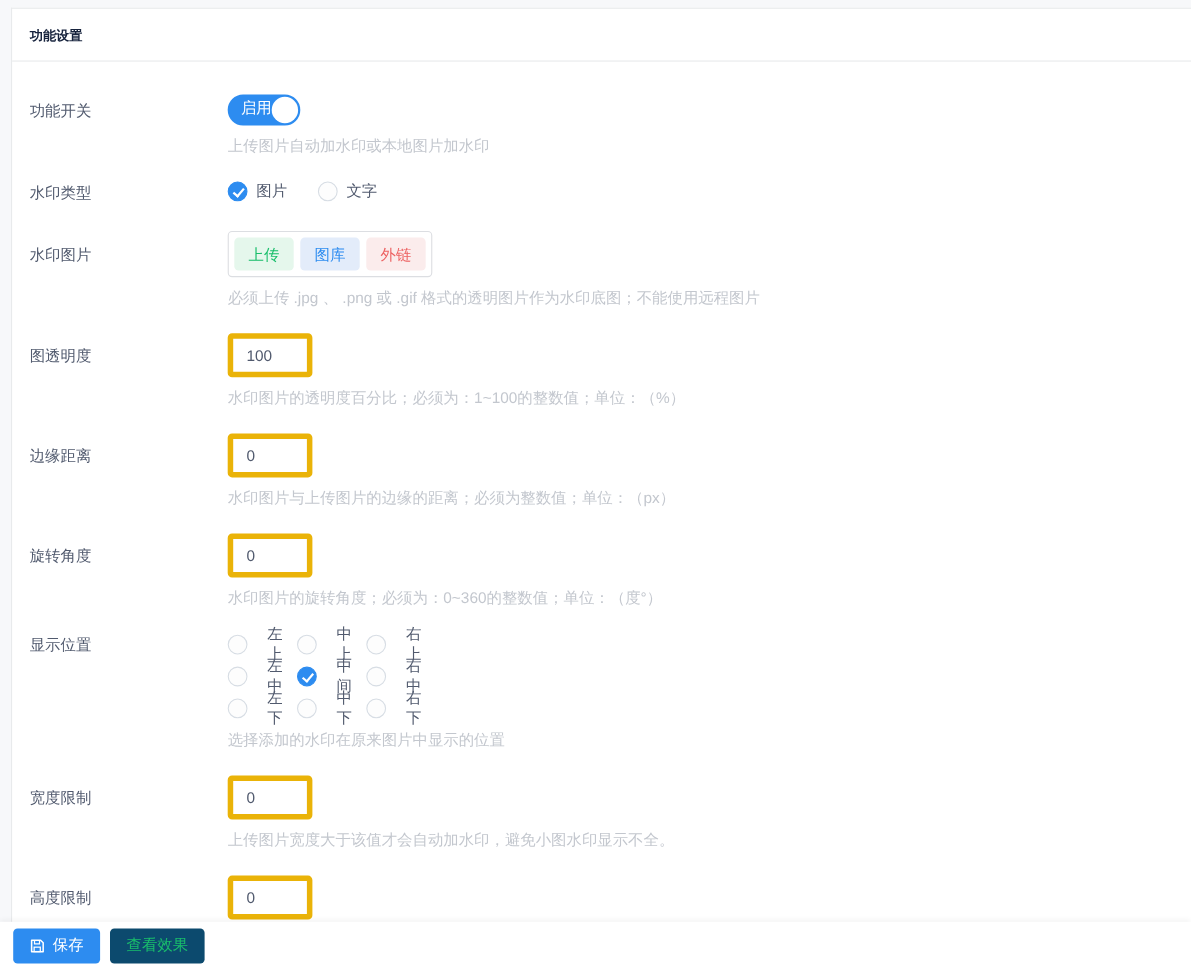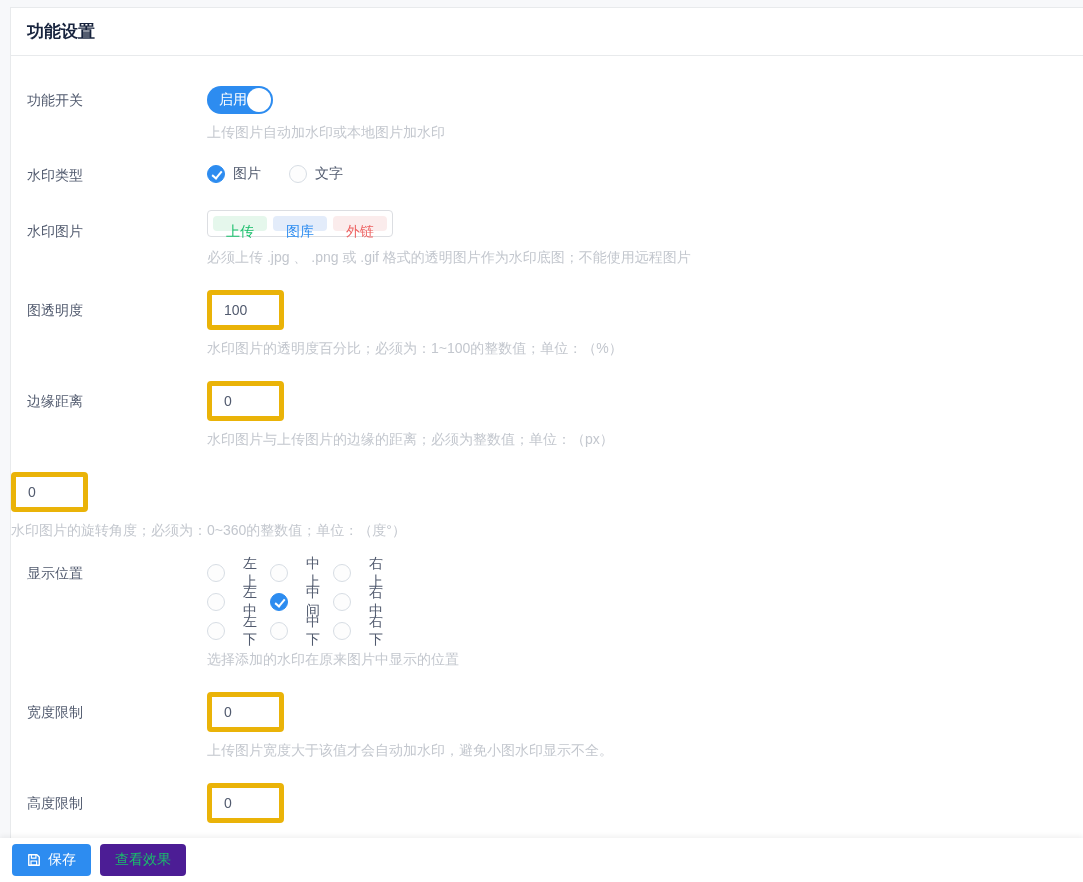--- a/index.html
+++ b/index.html
@@ -16,21 +16,21 @@
     left: 10px; top: 7px; right: 0; bottom: 0;
     background: #fff;
     border-top: 1px solid #e8eaec;
     border-left: 1px solid #e8eaec;
   }
   .card-header {
     height: 48px;
     line-height: 48px;
     padding-left: 16px;
     border-bottom: 1px solid #e8eaec;
-    font-size: 17px;
+    font-size: 12px;
     font-weight: bold;
     color: #17233d;
   }
   .form { padding-top: 30px; }
   .form-row { display: flex; margin-bottom: 24px; }
   .row-label {
     width: 196px;
     flex: 0 0 196px;
     padding-left: 16px;
     color: #515a6e;
@@ -105,21 +105,21 @@
 
   
   .btn-group {
     display: inline-flex;
     padding: 5px;
     border: 1px solid #dcdee2;
     border-radius: 4px;
     background: #fff;
   }
   .btn-group .chip-btn {
-    height: 15px;
+    height: 30px;
     padding: 0 13px;
     border: none;
     border-radius: 4px;
     font-size: 14px;
     font-family: inherit;
     cursor: pointer;
     line-height: 30px;
   }
   .btn-group .chip-btn + .chip-btn { margin-left: 6px; }
   .chip-upload  { background: #e5f7ec; color: #19be6b; }
@@ -168,21 +168,21 @@
     border-radius: 4px;
     font-size: 14px;
     font-family: inherit;
     cursor: pointer;
     text-align: right;
   }
   .btn-preview {
     height: 32px;
     margin-left: 9px;
     padding: 0 15px;
-    background: #4c1d95;
+    background: #0c4a6e;
     color: #19be6b;
     border: none;
     border-radius: 4px;
     font-size: 14px;
     font-family: inherit;
     cursor: pointer;
   }
 </style>
 </head>
 <body>
@@ -239,20 +239,21 @@
 
     <div class="form-row">
       <div class="row-label lh40">边缘距离</div>
       <div class="row-content">
         <input class="num-input" type="text" value="0" style="">
         <div class="help-text">水印图片与上传图片的边缘的距离；必须为整数值；单位：（px）</div>
       </div>
     </div>
 
     <div class="form-row">
+      <div class="row-label lh40">旋转角度</div>
       <div class="row-content">
         <input class="num-input" type="text" value="0" style="">
         <div class="help-text">水印图片的旋转角度；必须为：0~360的整数值；单位：（度°）</div>
       </div>
     </div>
 
     <div class="form-row">
       <div class="row-label lh20">显示位置</div>
       <div class="row-content">
         <div class="radio-line">

